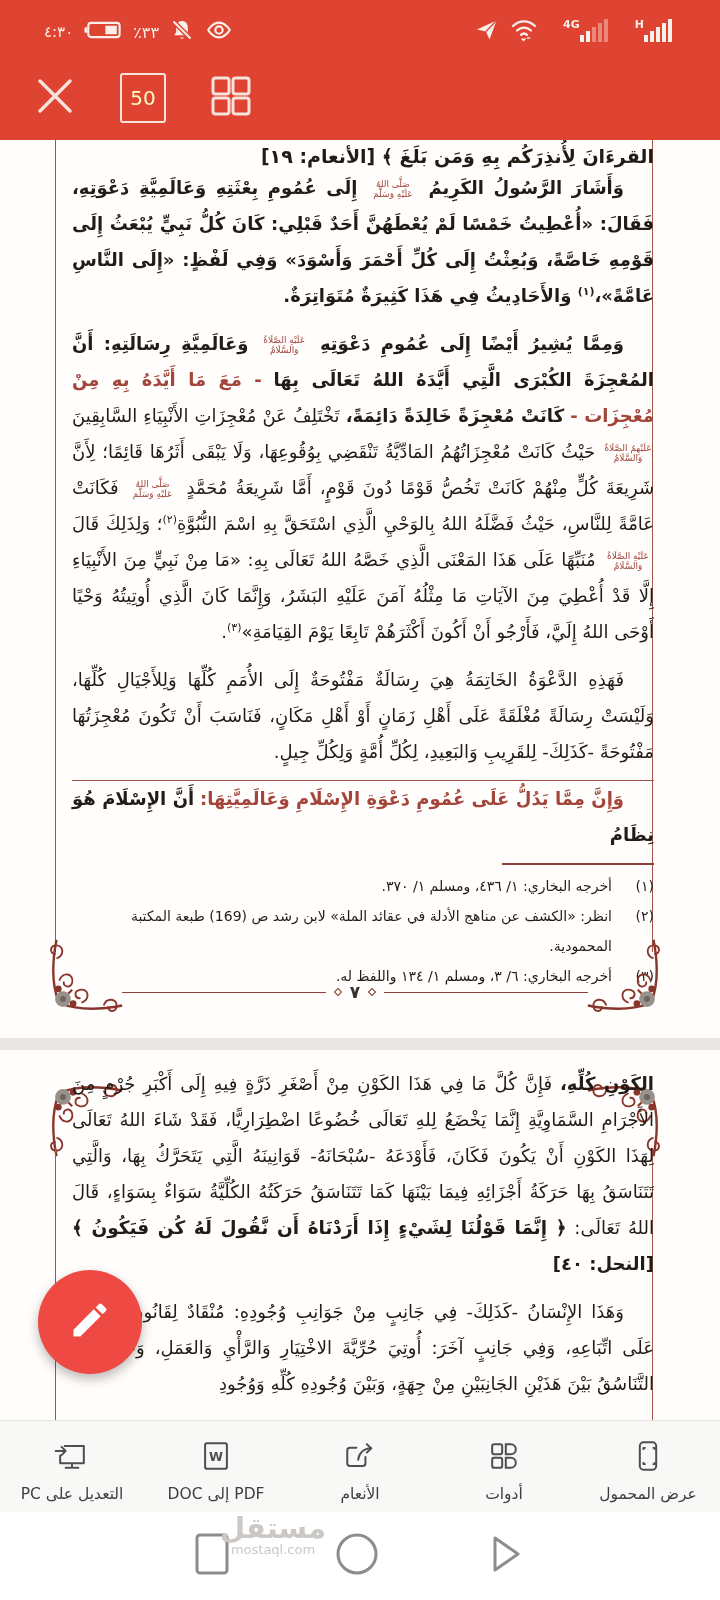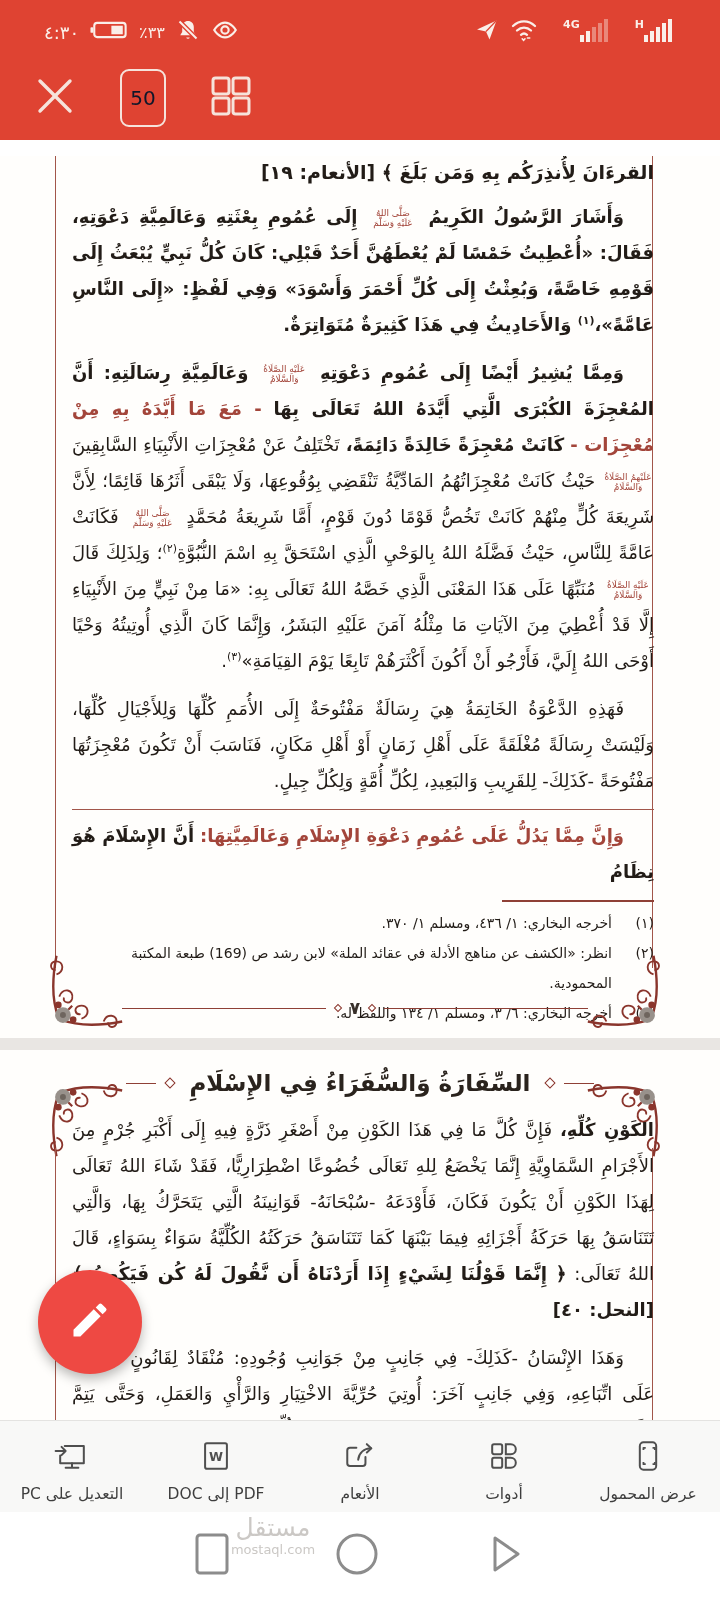--- a/index.html
+++ b/index.html
@@ -3,54 +3,54 @@
 <meta charset="utf-8">
 <style>
   * { margin:0; padding:0; box-sizing:border-box; }
   html,body { width:720px; height:1600px; }
   body { position:relative; overflow:hidden; background:#ffffff; font-family:"DejaVu Sans", sans-serif; }
 
   
   .statusbar { position:absolute; top:0; left:0; width:720px; height:56px; background:#DF4332;
     color:#FAEFE9; display:flex; align-items:center; justify-content:space-between; padding:8px 46px 0 44px; }
   .sb-group { display:flex; align-items:center; gap:11px; }
-  .sb-time { font-size:18px; letter-spacing:.5px; }
+  .sb-time { font-size:15px; letter-spacing:.5px; }
   .sb-pct { font-size:16px; }
   .netlbl { font-size:11px; font-weight:bold; vertical-align:top; margin-left:14px; }
 
   
   .apptoolbar { position:absolute; top:56px; left:0; width:720px; height:84px; background:#DF4332;
     display:flex; align-items:center; padding-left:34px; gap:44px; }
   .tb-btn { display:flex; align-items:center; justify-content:center; }
-  .page-badge { width:46px; height:58px; border:2.6px solid #F6E3DB; border-radius:9px; color:#0f172a;
+  .page-badge { width:46px; height:50px; border:2.6px solid #F6E3DB; border-radius:3px; color:#fef9c3;
     display:flex; align-items:center; justify-content:center; font-size:20px; }
 
   
   .page { position:absolute; left:0; width:720px; background:#FFFEFC; overflow:hidden; }
-  .page7 { top:156px; height:898px; }
+  .page7 { top:140px; height:898px; }
   .page8 { top:1050px; height:370px; }
   .page-gap { position:absolute; top:1038px; left:0; width:720px; height:12px; background:#E9E6E3; }
 
   .frame { position:absolute; width:0; border-left:1.5px solid #A2564A; }
   .page7 .frame.fl { left:55px; top:-6px; bottom:86px; }
   .page7 .frame.fr { left:652px; top:-6px; bottom:86px; }
   .page8 .frame.fl { left:55px; top:98px; bottom:0; }
   .page8 .frame.fr { left:652px; top:98px; bottom:0; }
 
   .content { position:relative; direction:rtl; text-align:justify; color:#221C17;
     padding:0 66px 0 72px; font-size:18px; line-height:36px; }
   .verse-top { font-weight:bold; font-size:19px; line-height:28px; margin-top:2px; }
   .para { margin-top:12px; text-indent:30px; }
-  .p1 { margin-top:13px; }
+  .p1 { margin-top:0; }
   .b { font-weight:bold; }
   .maroon { color:#A3453A; font-weight:bold; }
   .honorific { display:inline-block; width:52px; font-size:9px; line-height:10px; color:#A3453A;
     text-align:center; vertical-align:-3px; font-weight:normal; text-indent:0; }
   sup.fref { font-size:11px; line-height:0; }
-  .pullquote { margin-top:10px; border-top:1.4px solid #A2564A; padding-top:8px; text-indent:30px; }
+  .pullquote { margin-top:10px; border-top:1.4px solid #A2564A; text-indent:30px; }
 
   .fn-sep { width:152px; border-top:2px solid #8F4036; margin:10px 0 6px auto; }
   .footnotes { font-size:14px; line-height:30px; text-align:right; }
   .fn { display:flex; }
   .fn-num { width:42px; flex:none; }
   .fn-text { flex:1; }
 
   .corner { position:absolute; width:74px; height:74px; }
   .c-bl { left:50px; bottom:26px; transform:scaleY(-1); }
   .c-br { right:60px; bottom:26px; transform:scale(-1,-1); }
@@ -78,21 +78,21 @@
     border-top:1px solid #E4E3E1; display:flex; direction:rtl; justify-content:space-around;
     align-items:center; padding-top:6px; z-index:40; }
   .bb-item { display:flex; flex-direction:column; align-items:center; gap:5px; color:#3E3E3E;
     font-size:15.5px; min-width:118px; }
 
   
   .navbar { position:absolute; top:1512px; left:0; width:720px; height:88px; background:#ffffff;
     display:flex; align-items:center; justify-content:center; gap:102px; z-index:30; }
   .watermark { position:absolute; left:205px; top:1514px; width:136px; text-align:center;
     color:#CBC8C5; z-index:35; pointer-events:none; }
-  .wm1 { font-size:25px; font-weight:normal; line-height:28px; }
+  .wm1 { font-size:29px; font-weight:bold; line-height:28px; }
   .wm2 { font-size:13px; line-height:15px; }
 </style>
 </head>
 <body>
 
 <svg width="0" height="0" style="position:absolute">
   <defs>
     <g id="corner-orn" fill="none">
       <path d="M78 7 C 52 2, 30 2, 12 9" stroke="#8A352C" stroke-width="2.6"></path>
       <path d="M7 78 C 2 52, 2 30, 9 12" stroke="#8A352C" stroke-width="2.6"></path>
@@ -273,27 +273,20 @@
 <div class="page page8">
   <svg class="corner c-tl" viewBox="0 0 80 80">
       <use href="#corner-orn"></use>
     </svg>
   <svg class="corner c-tr" viewBox="0 0 80 80">
       <use href="#corner-orn"></use>
     </svg>
   <div class="frame fl"></div>
   <div class="frame fr"></div>
 
-  <div class="title-row">
-    <span class="rule-line"></span>
-    <span class="diamond"></span>
-    <span class="book-title">السِّفَارَةُ وَالسُّفَرَاءُ فِي الإِسْلَامِ</span>
-    <span class="diamond"></span>
-    <span class="rule-line"></span>
-  </div>
 
   <div class="content">
     <p>
       <span class="b">الكَوْنِ كُلِّهِ،</span>
       <span>فَإِنَّ كُلَّ مَا فِي هَذَا الكَوْنِ مِنْ أَصْغَرِ ذَرَّةٍ فِيهِ إِلَى أَكْبَرِ جُرْمٍ مِنَ الأَجْرَامِ السَّمَاوِيَّةِ إِنَّمَا يَخْضَعُ لِلهِ تَعَالَى خُضُوعًا اضْطِرَارِيًّا، فَقَدْ شَاءَ اللهُ تَعَالَى لِهَذَا الكَوْنِ أَنْ يَكُونَ فَكَانَ، فَأَوْدَعَهُ -سُبْحَانَهُ- قَوَانِينَهُ الَّتِي يَتَحَرَّكُ بِهَا، وَالَّتِي تَتَنَاسَقُ بِهَا حَرَكَةُ أَجْزَائِهِ فِيمَا بَيْنَهَا كَمَا تَتَنَاسَقُ حَرَكَتُهُ الكُلِّيَّةُ سَوَاءٌ بِسَوَاءٍ، قَالَ اللهُ تَعَالَى:</span>
       <span class="qverse">﴿ إِنَّمَا قَوْلُنَا لِشَيْءٍ إِذَا أَرَدْنَاهُ أَن نَّقُولَ لَهُ كُن فَيَكُونُ ﴾</span>
       <span class="b">[النحل: ٤٠]</span>
     </p>
     <p class="para">وَهَذَا الإِنْسَانُ -كَذَلِكَ- فِي جَانِبٍ مِنْ جَوَانِبِ وُجُودِهِ: مُنْقَادٌ لِقَانُونٍ مَجْبُولٌ عَلَى اتِّبَاعِهِ، وَفِي جَانِبٍ آخَرَ: أُوتِيَ حُرِّيَّةَ الاخْتِيَارِ وَالرَّأْيِ وَالعَمَلِ، وَحَتَّى يَتِمَّ التَّنَاسُقُ بَيْنَ هَذَيْنِ الجَانِبَيْنِ مِنْ جِهَةٍ، وَبَيْنَ وُجُودِهِ كُلِّهِ وَوُجُودِ</p>
   </div>

